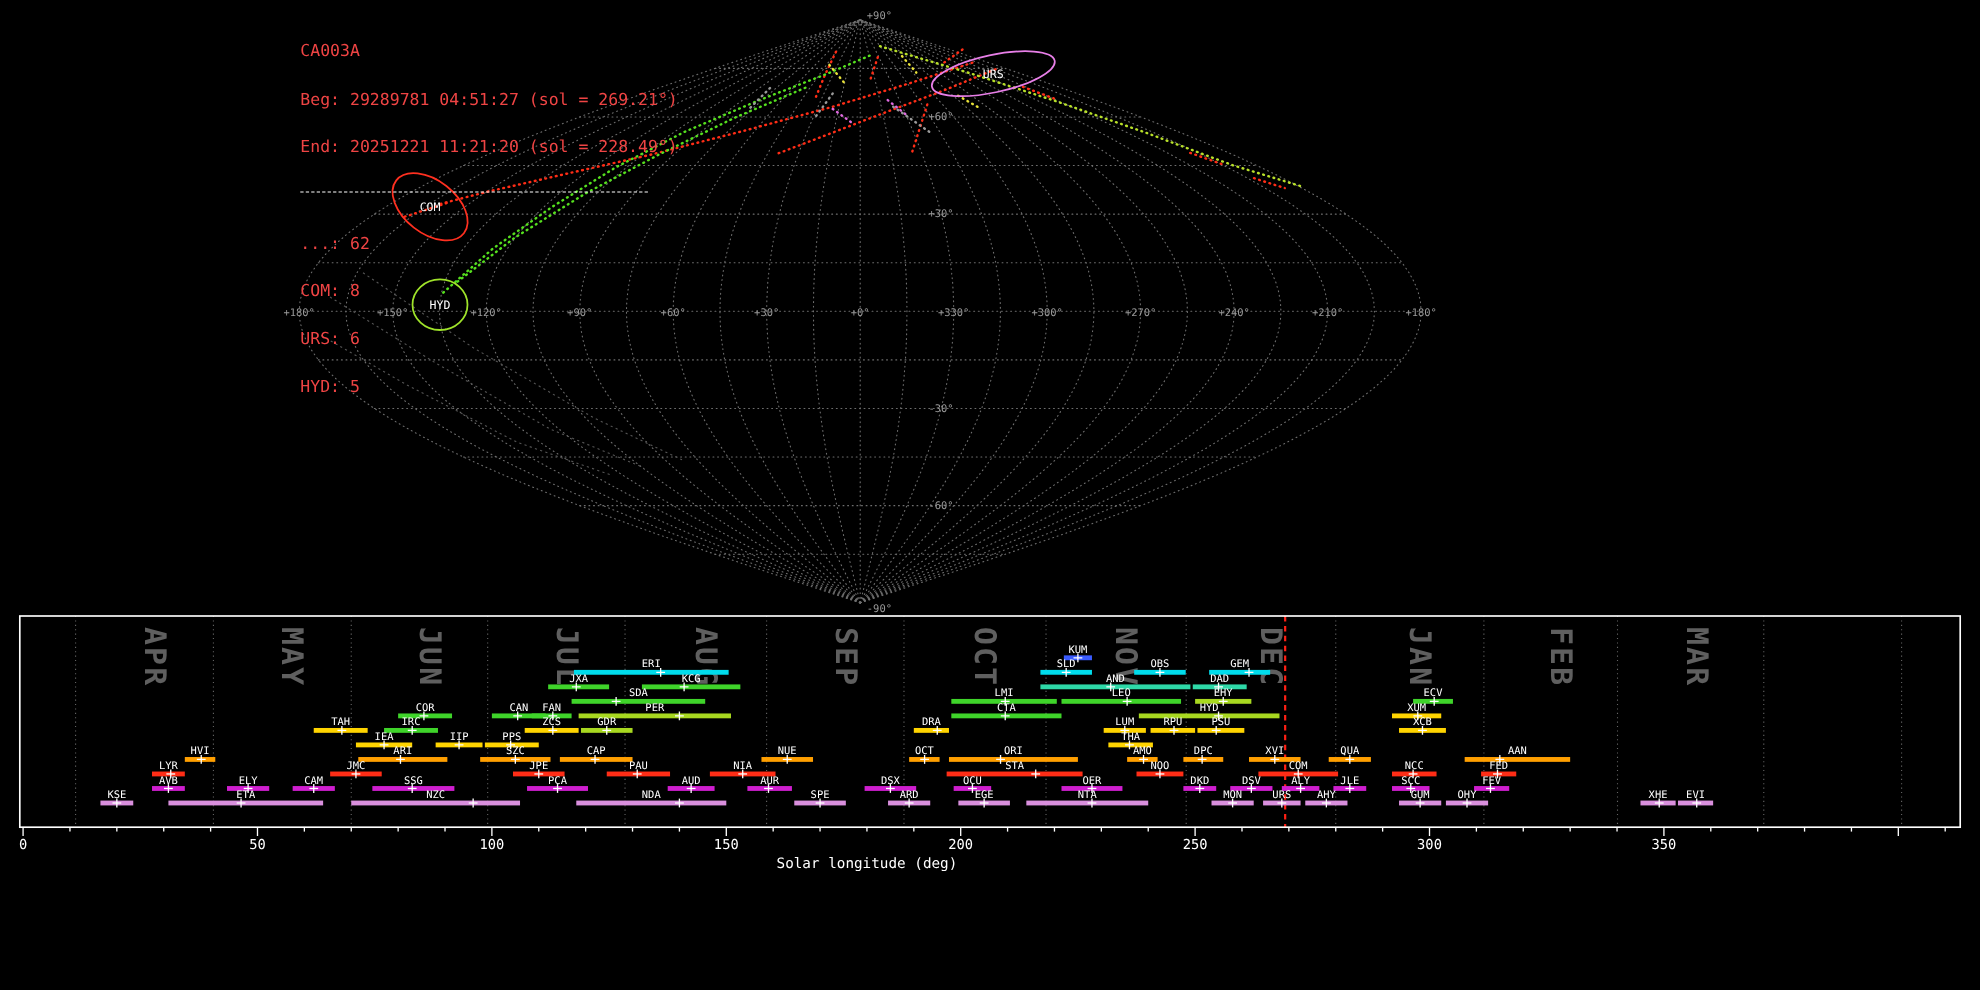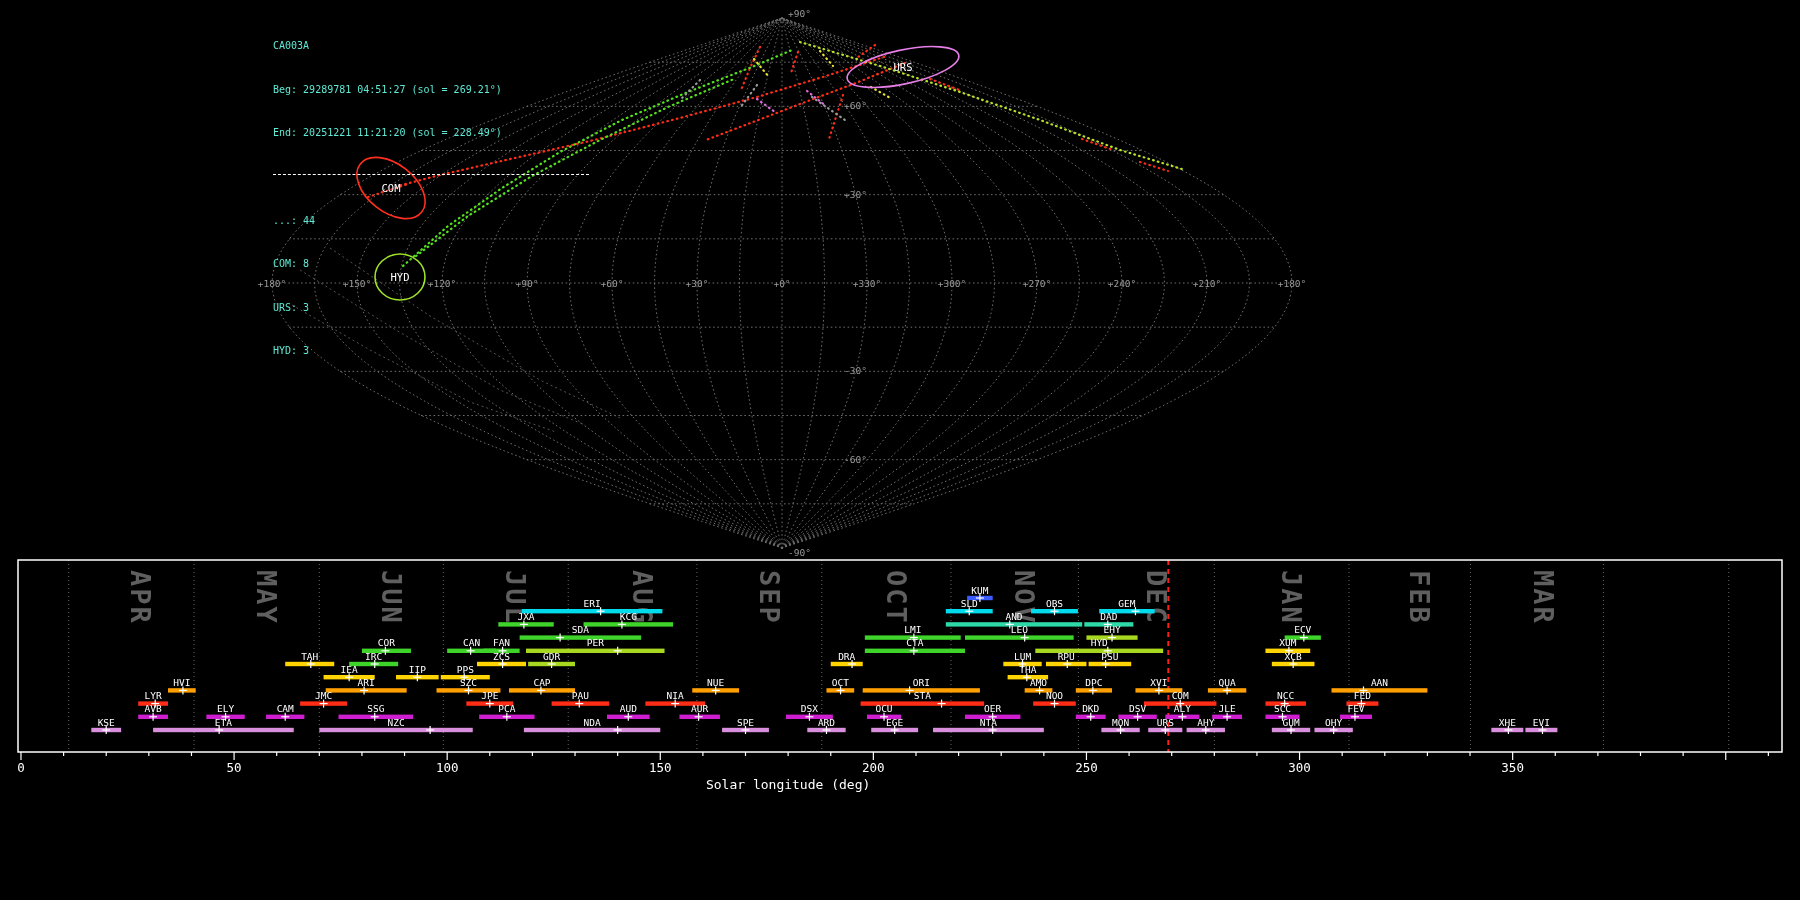--- a/index.html
+++ b/index.html
@@ -1,21 +1,21 @@
 <!DOCTYPE html>
 <html><head>
 <meta charset="utf-8">
 <style>
   html,body{margin:0;padding:0;background:#000;}
   .stage{position:relative;width:1800px;height:900px;background:#000;overflow:hidden;
          font-family:"DejaVu Sans Mono",monospace;}
   svg{position:absolute;left:0;display:block;}
   #skymap{top:0;}
   #timeline{top:556px;}
-  .hdr{position:absolute;left:273px;top:10px;color:#5eead4;font-size:10px;line-height:14.5px;white-space:pre;z-index:5;}
+  .hdr{position:absolute;left:273px;top:10px;color:#ef4444;font-size:15px;line-height:14.5px;white-space:pre;z-index:5;}
   .hdr .sep{border-top:1px dashed #fff;width:316px;margin:4px 0 10px 0;height:0;}
 </style>
 </head>
 <body>
 
 <div class="stage">
 
   <svg id="skymap" width="1800" height="558">
       <g stroke="#8a8a8a" stroke-width="1" fill="none" stroke-dasharray="0.8 3.4" stroke-linecap="round" opacity="0.8">
         <line x1="650.0038399119851" y1="503.83" x2="913.9961600880149" y2="503.83"></line>
@@ -118,24 +118,24 @@
           <text x="400" y="280.5" text-anchor="middle" fill="#fff" font-size="10.5" font-family="&quot;DejaVu Sans Mono&quot;, monospace">HYD</text>
         </g>
       </g>
     </svg>
 
   <div class="hdr">
     <div>CA003A</div>
     <div>Beg: 29289781 04:51:27 (sol = 269.21°)</div>
     <div>End: 20251221 11:21:20 (sol = 228.49°)</div>
     <div class="sep"></div>
-    <div>...: 44</div>
+    <div>...: 62</div>
     <div>COM: 8</div>
-    <div>URS: 3</div>
-    <div>HYD: 3</div>
+    <div>URS: 6</div>
+    <div>HYD: 5</div>
   </div>
 
   <svg id="timeline" width="1800" height="344">
       <g>
         <line x1="68.71659821212853" y1="4" x2="68.71659821212853" y2="196" stroke="#666" stroke-width="1" stroke-dasharray="1 3"></line>
         <text transform="translate(131.36651365064023 14) rotate(90)" fill="#5f5f5f" font-size="27" font-weight="bold" letter-spacing="2" font-family="&quot;DejaVu Sans Mono&quot;, monospace">APR</text>
         <line x1="194.016429089152" y1="4" x2="194.016429089152" y2="196" stroke="#666" stroke-width="1" stroke-dasharray="1 3"></line>
         <text transform="translate(256.6663445276637 14) rotate(90)" fill="#5f5f5f" font-size="27" font-weight="bold" letter-spacing="2" font-family="&quot;DejaVu Sans Mono&quot;, monospace">MAY</text>
         <line x1="319.31625996617544" y1="4" x2="319.31625996617544" y2="196" stroke="#666" stroke-width="1" stroke-dasharray="1 3"></line>
         <text transform="translate(381.53998550374484 14) rotate(90)" fill="#5f5f5f" font-size="27" font-weight="bold" letter-spacing="2" font-family="&quot;DejaVu Sans Mono&quot;, monospace">JUN</text>

